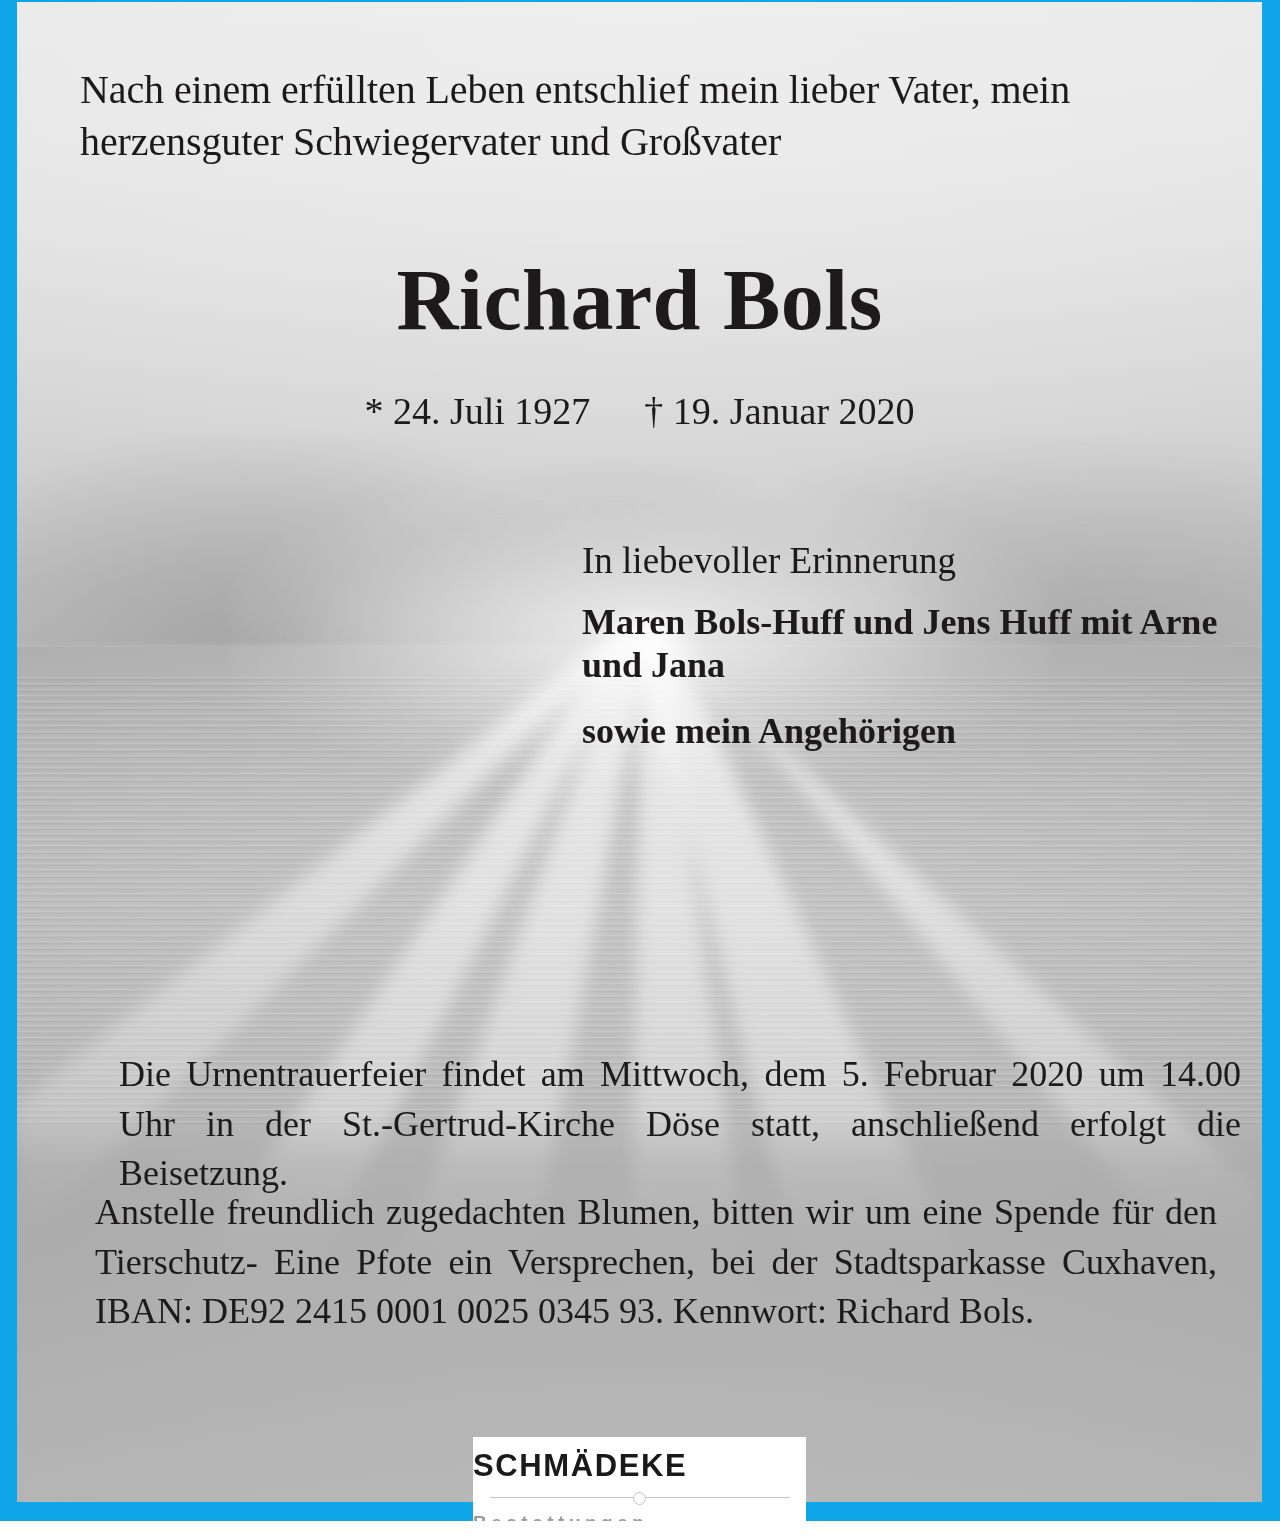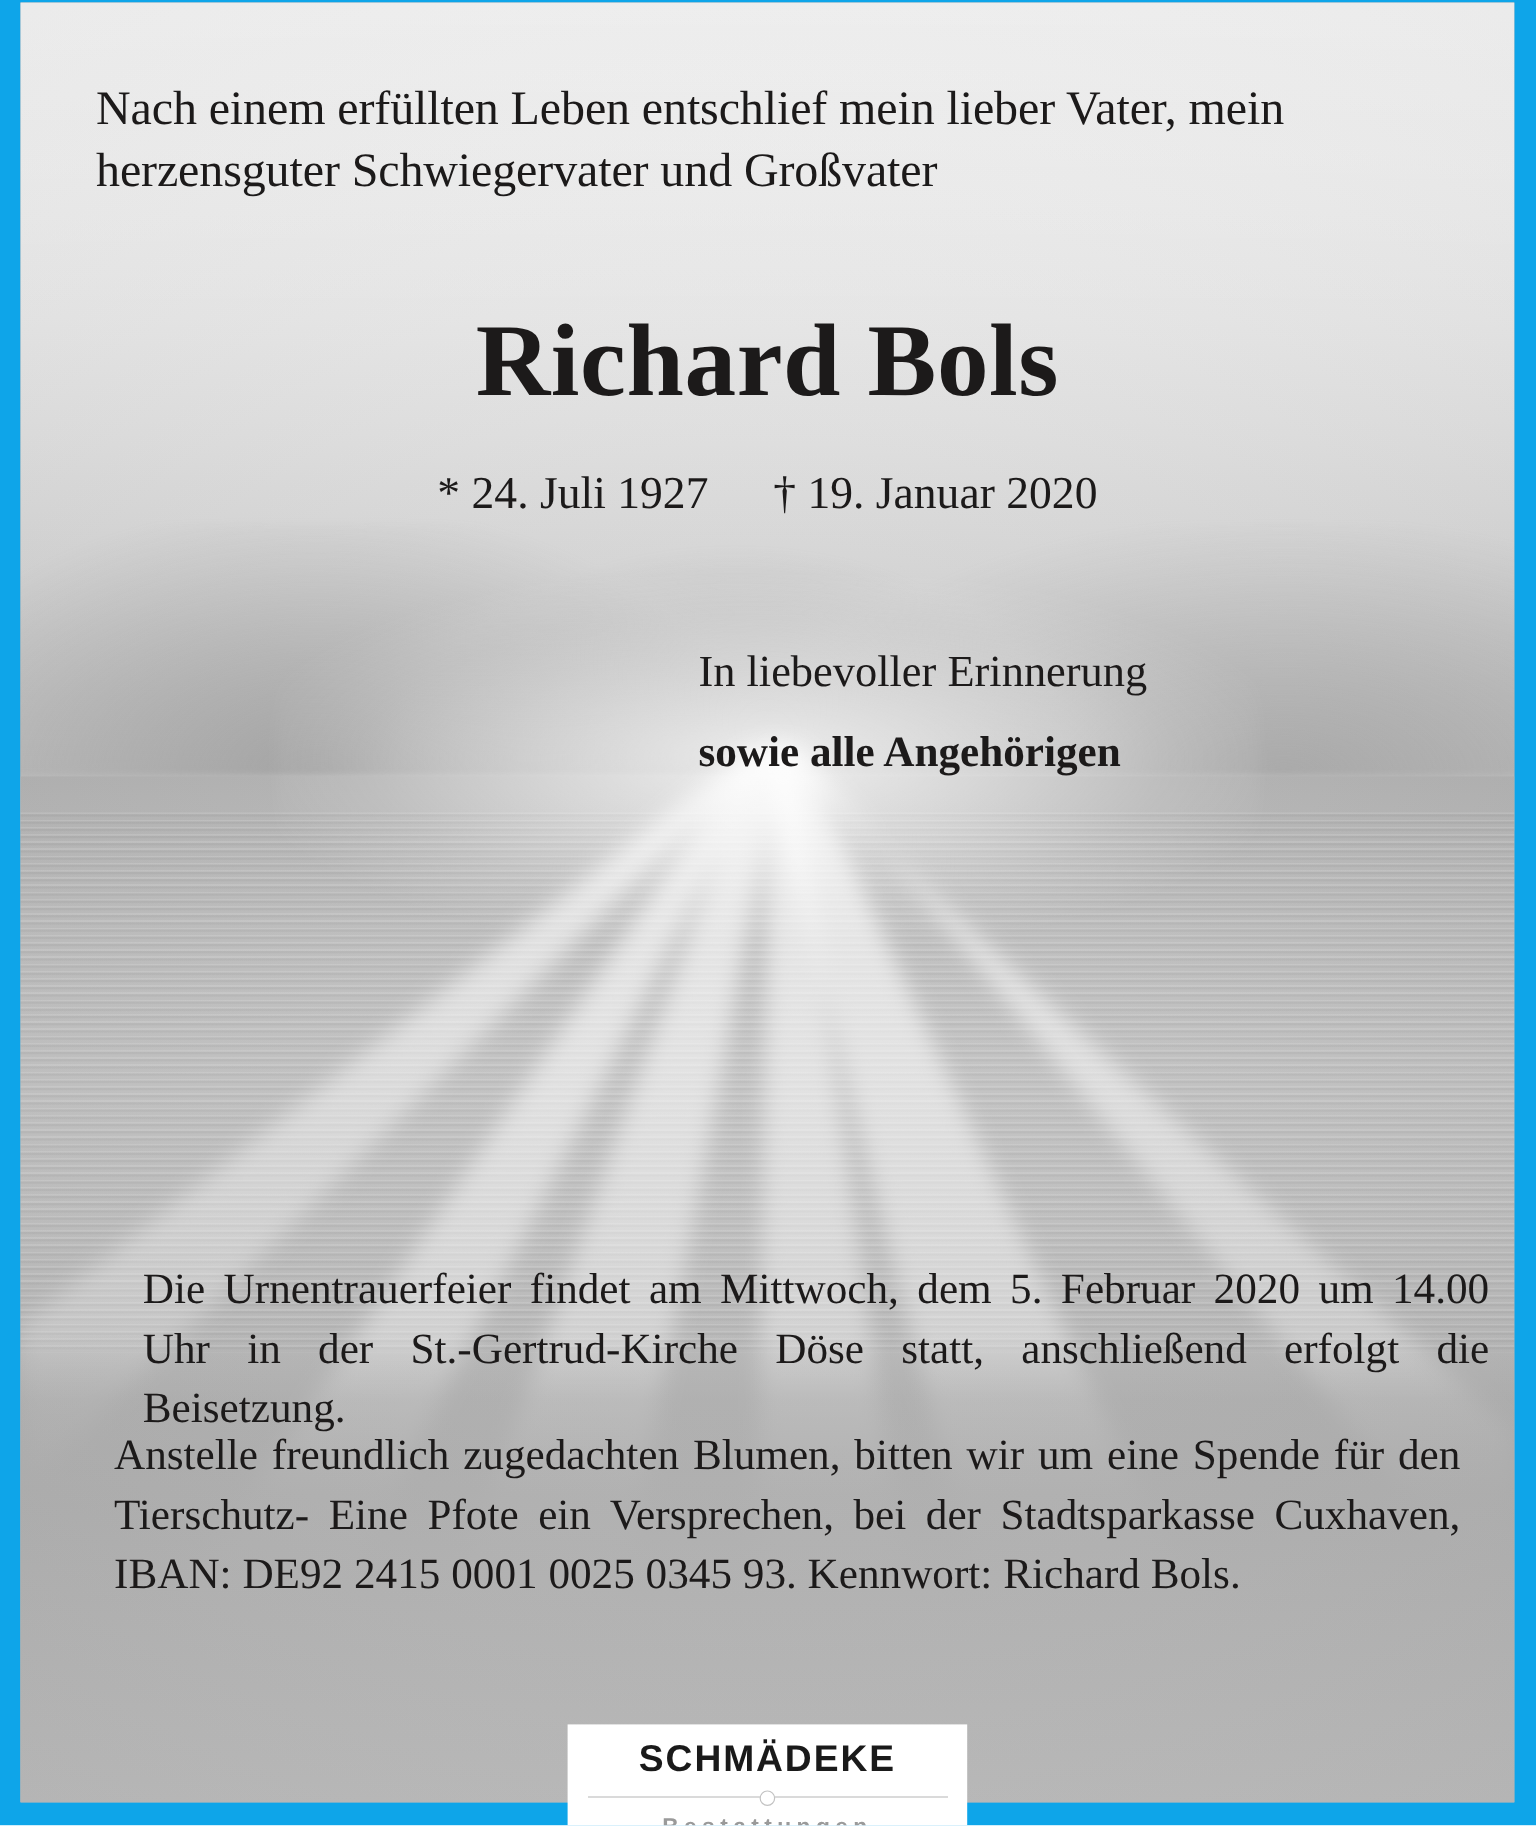--- a/index.html
+++ b/index.html
@@ -229,21 +229,21 @@
 
   
   .logo {
     position: absolute;
     left: 473px;
     top: 1437px;
     width: 333px;
     height: 99px;
     background: #ffffff;
     z-index: 5;
-    text-align: center;
+    text-align: left;
     box-sizing: border-box;
     padding-top: 13px;
   }
   .logo-name {
     font-family: "Liberation Sans", "DejaVu Sans", sans-serif;
     font-size: 31px;
     font-weight: bold;
     letter-spacing: 1.6px;
     color: #1a1a1a;
     line-height: 1;
@@ -328,21 +328,22 @@
       <div class="intro">Nach einem erfüllten Leben entschlief mein lieber Vater, mein herzensguter Schwiegervater und Großvater</div>
 
       <div class="name">Richard Bols</div>
 
       <div class="dates">
         <span>* 24. Juli 1927</span><span class="gap"></span><span>† 19. Januar 2020</span>
       </div>
 
       <div class="memorial">
         <div class="mem-head">In liebevoller Erinnerung</div>
-        <div class="mem-all">sowie alle Angehörigen</div>
+        <div class="mem-names">Maren Bols-Huff und Jens Huff mit Arne und Jana</div>
+        <div class="mem-all">sowie mein Angehörigen</div>
       </div>
 
 
       <div class="para para-ceremony">Die Urnentrauerfeier findet am Mittwoch, dem 5. Februar 2020 um 14.00 Uhr in der St.-Gertrud-Kirche Döse statt, anschließend erfolgt die Beisetzung.</div>
 
       <div class="para para-donation">Anstelle freundlich zugedachten Blumen, bitten wir um eine Spende für den Tierschutz- Eine Pfote ein Versprechen, bei der Stadtsparkasse Cuxhaven, IBAN: DE92 2415 0001 0025 0345 93. Kennwort: Richard Bols.</div>
 
     </div>
   </div>
 

